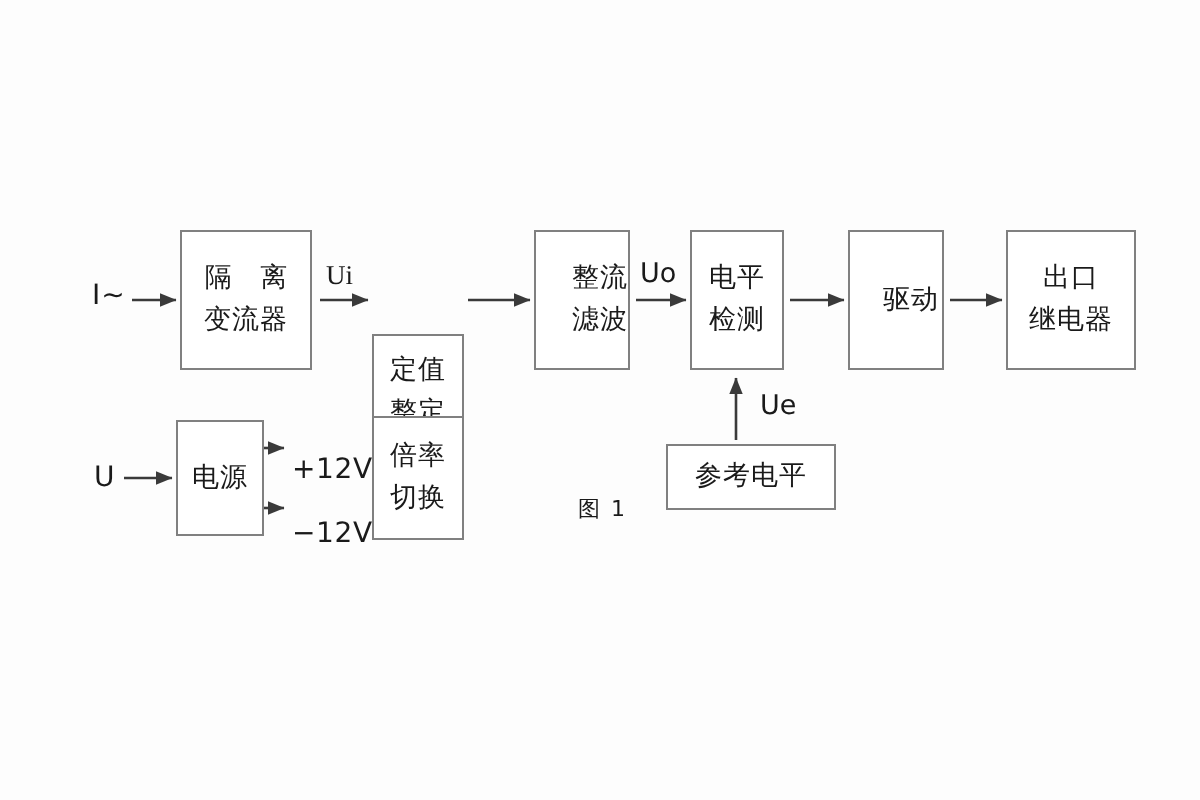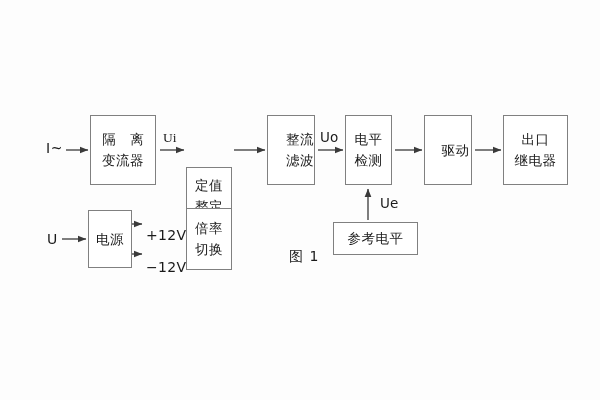--- a/index.html
+++ b/index.html
@@ -38,21 +38,21 @@
   
   .lbl {
     position: absolute;
     color: #1a1a1a;
     font-size: 13px;
     white-space: nowrap;
     line-height: 1;
   }
   .lbl.sig { font-size: 13.5px; }
   .lbl.rail { font-size: 14px; letter-spacing: 0.3px; }
-  .lbl.caption { font-size: 14px; letter-spacing: 1px; }
+  .lbl.caption { font-size: 11px; letter-spacing: 1px; }
   .lbl.io { font-size: 14px; letter-spacing: 0.5px; }
 
   
   #wires {
     position: absolute;
     left: 0; top: 0;
     width: 600px;
     height: 400px;
     pointer-events: none;
   }

